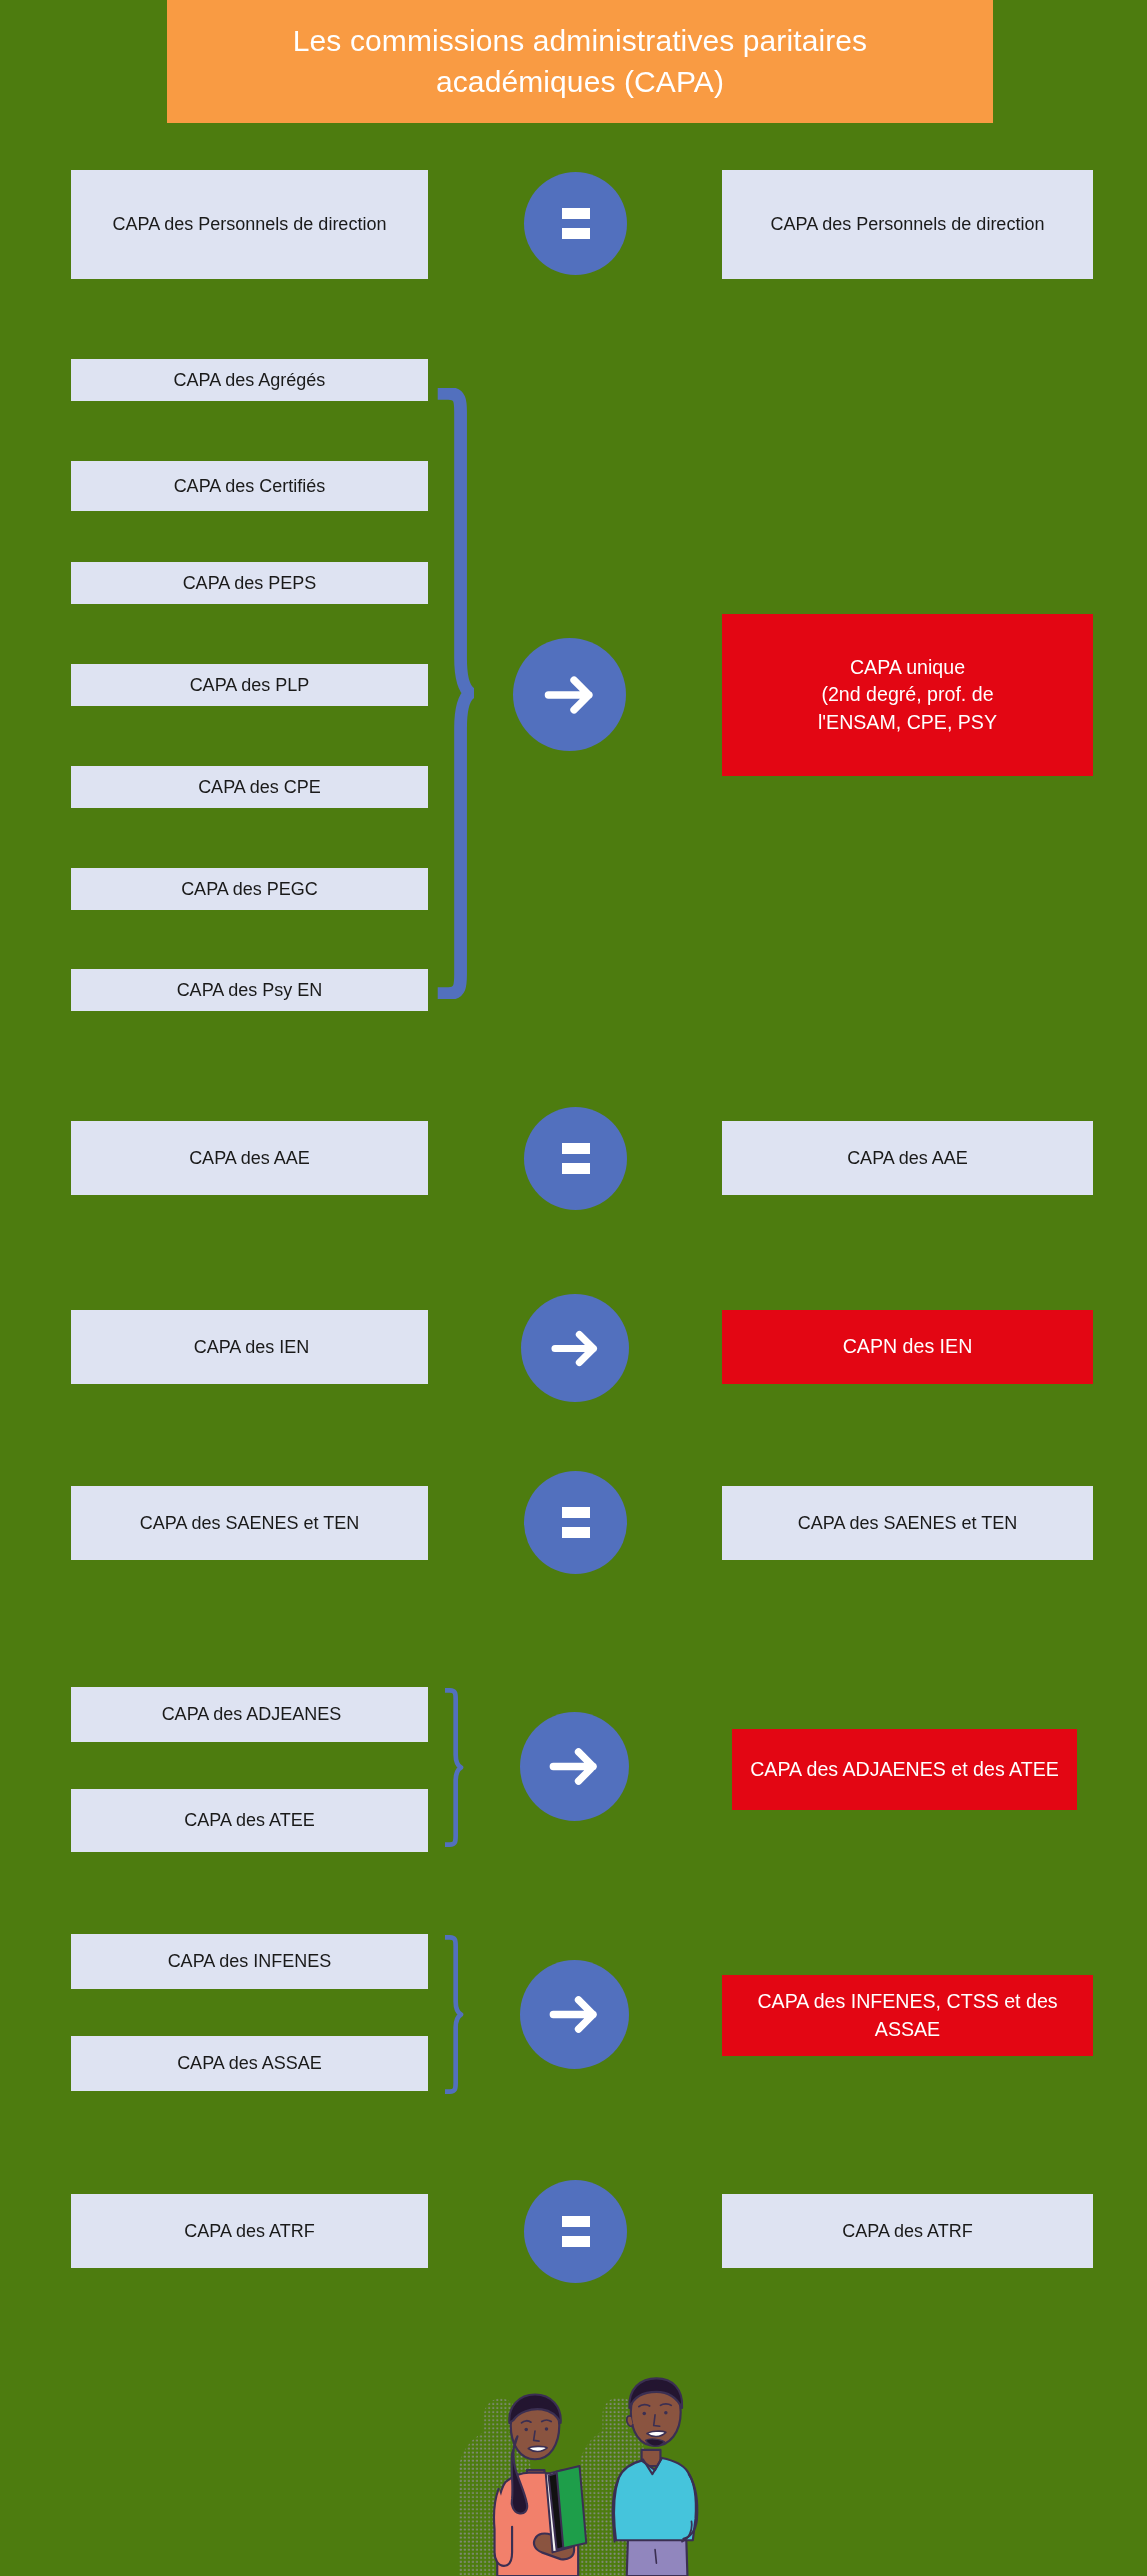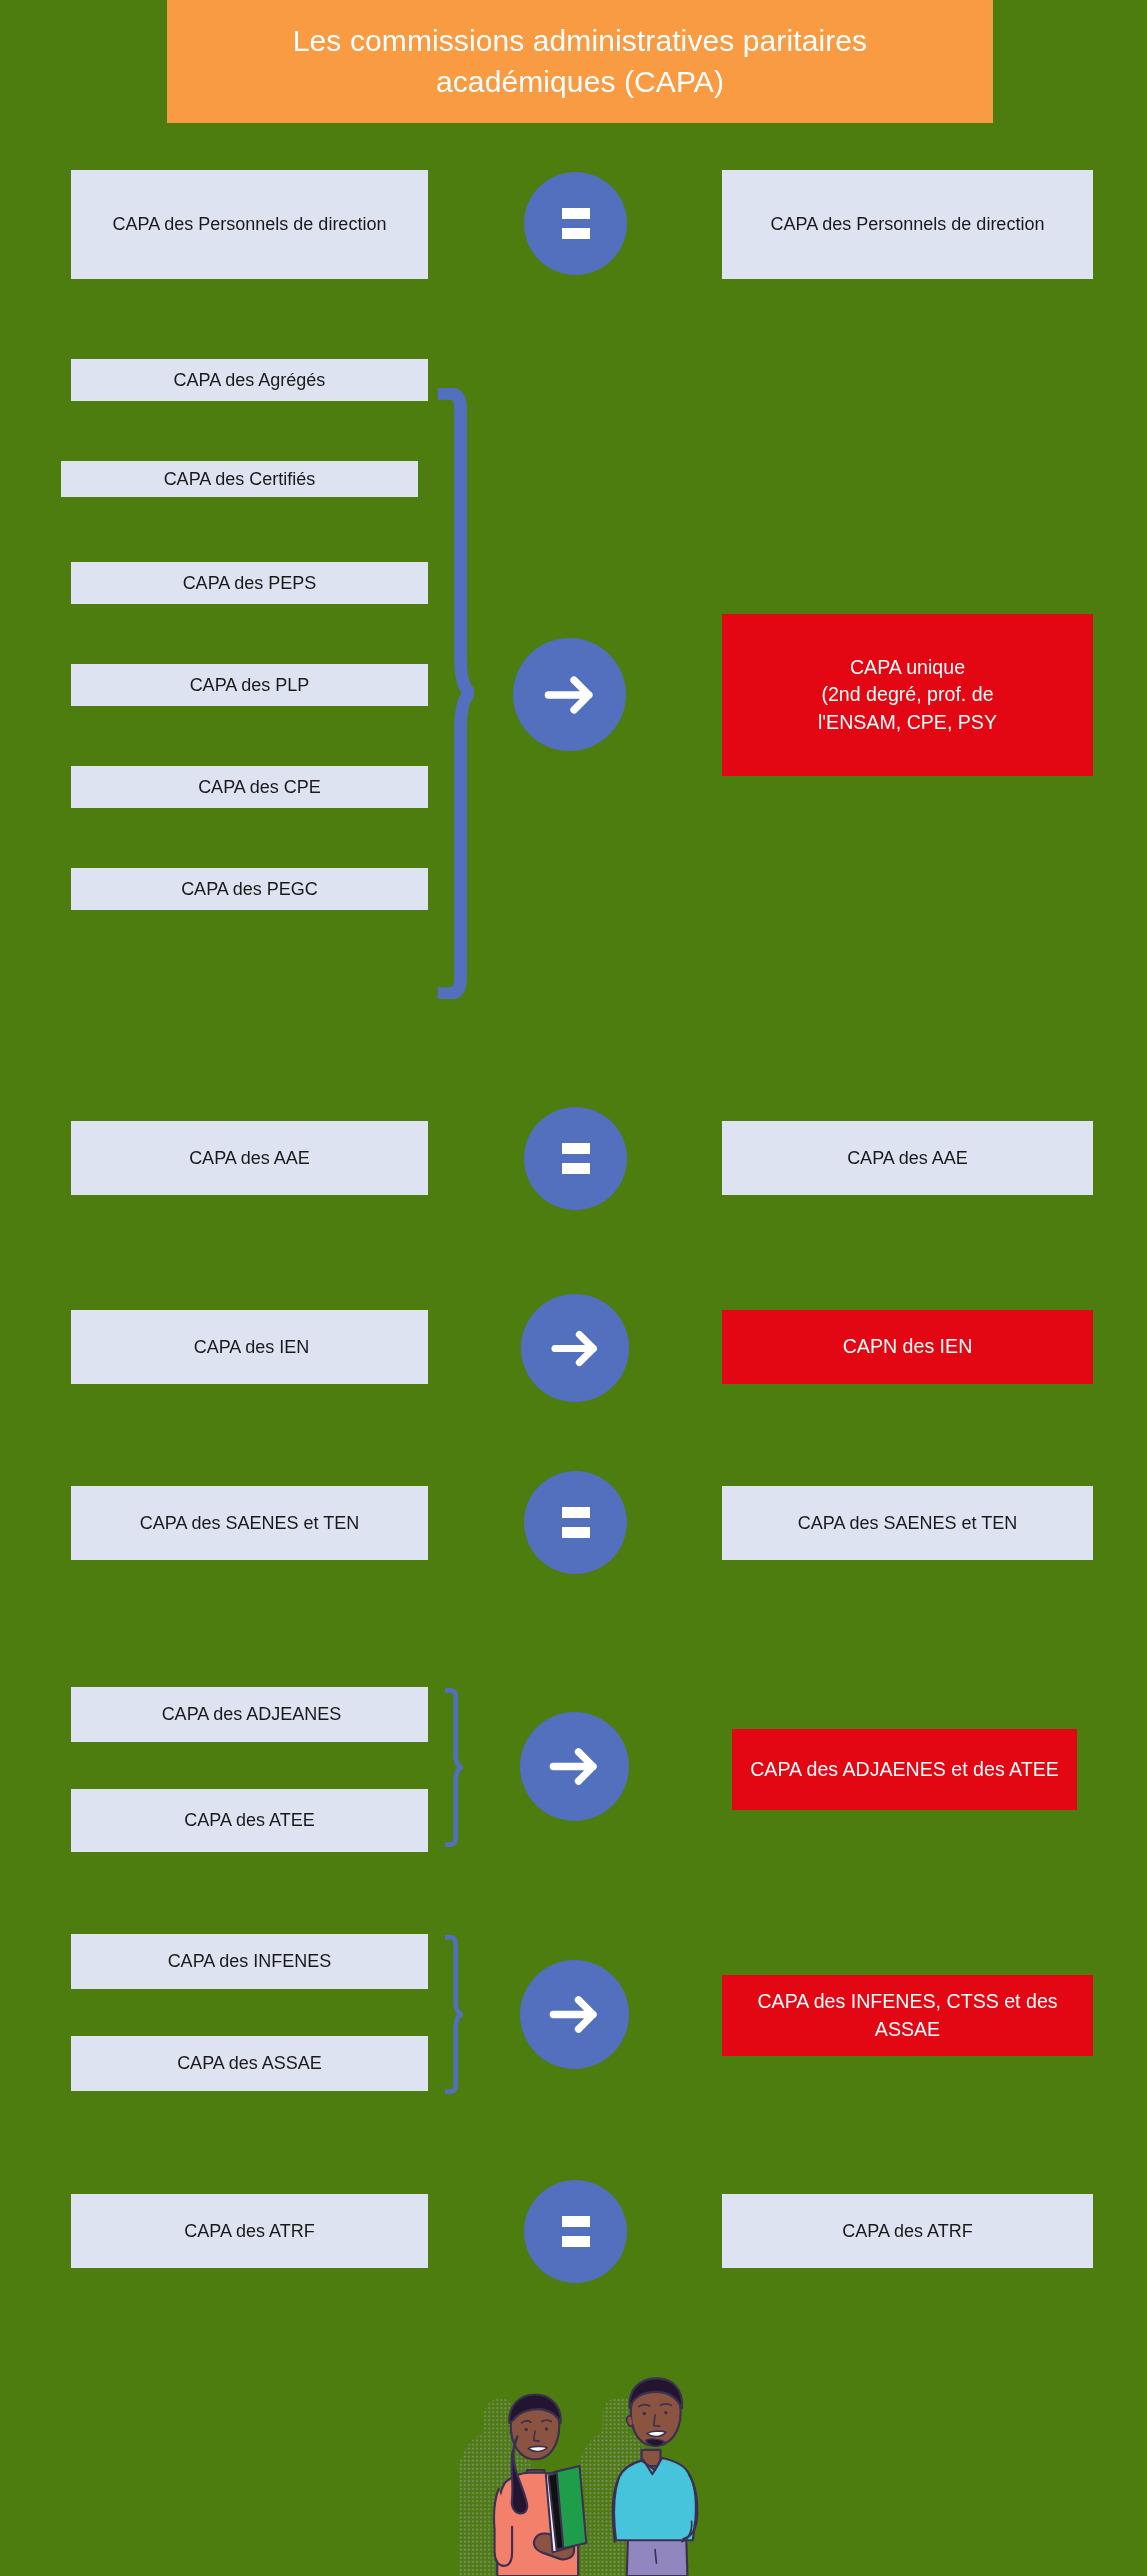--- a/index.html
+++ b/index.html
@@ -119,34 +119,37 @@
       </span>
   </div>
 
   <div class="box box-blue" style="left:722px; top:170px; width:371px; height:109px;">
     <span>CAPA des Personnels de direction</span>
   </div>
 
   <div class="box box-blue" style="left:71px; top:359px; width:357px; height:42px;">
     <span>CAPA des Agrégés</span>
   </div>
-  <div class="box box-blue" style="left:61px; top:461px; width:357px; height:36px;text-align:right;">
+  <div class="box box-blue" style="left:71px; top:461px; width:357px; height:50px;text-align:right;">
     <span>CAPA des Certifiés</span>
   </div>
   <div class="box box-blue" style="left:71px; top:562px; width:357px; height:42px;">
     <span>CAPA des PEPS</span>
   </div>
   <div class="box box-blue" style="left:71px; top:664px; width:357px; height:42px;">
     <span>CAPA des PLP</span>
   </div>
   <div class="box box-blue" style="left:71px; top:766px; width:357px; height:42px;padding-left:32px;">
     <span>CAPA des CPE</span>
   </div>
   <div class="box box-blue" style="left:71px; top:868px; width:357px; height:42px;">
     <span>CAPA des PEGC</span>
+  </div>
+  <div class="box box-blue" style="left:71px; top:969px; width:357px; height:42px;">
+    <span>CAPA des Psy EN</span>
   </div>
 
   <div class="brace" style="left:431px; top:388px; width:43px; height:611px;">
     <svg viewBox="0 0 64 905" preserveAspectRatio="none" aria-hidden="true">
       <path d="M10 8 H26 C44 8 44 20 44 36 V400 C44 432 50 446 58 452 C50 458 44 472 44 504 V868 C44 884 44 897 26 897 H10" fill="none" stroke="#5270BE" stroke-width="19" stroke-linecap="butt" stroke-linejoin="round"></path>
     </svg>
   </div>
 
   <div class="conn" style="left:513px; top:638px; width:113px; height:113px;">
     <svg class="arrow-svg" width="62" height="62" viewBox="0 0 92 92">

